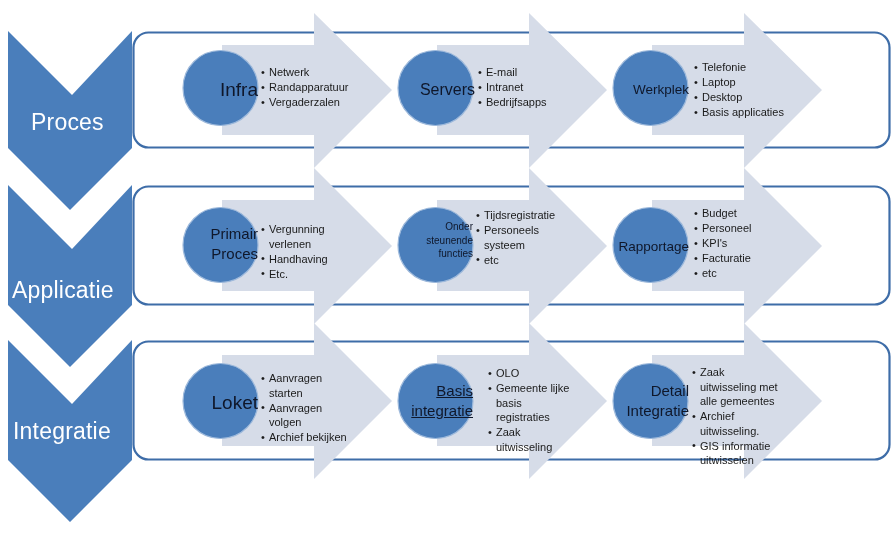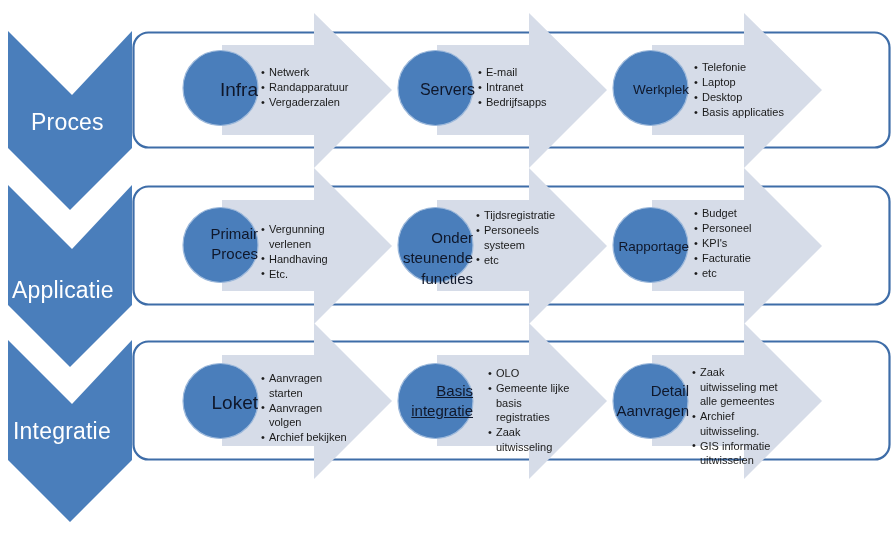--- a/index.html
+++ b/index.html
@@ -25,21 +25,21 @@
     position:absolute;
     color:#0f172a;
     text-align:right;
     line-height:1.35;
     white-space:pre-line;
     pointer-events:none;
   }
   .cl-1line{font-size:19px;}
   .cl-1line-sm{font-size:16px;}
   .cl-2line{font-size:15px;}
-  .cl-3line{font-size:15px;margin-top:8px;}
+  .cl-3line{font-size:10px;}
   .cl-rap{font-size:13.5px;}
 
   
   .bullets{
     position:absolute;
     margin:0;padding:0;
     list-style:none;
     color:#1a1a1a;
     font-size:11px;
     line-height:1.32;
@@ -145,21 +145,21 @@
       <li>Personeel</li>
       <li>KPI's</li>
       <li>Facturatie</li>
       <li>etc</li>
     </ul>
 
   <div class="circle-label cl-1line" style="left:183px;top:390px;width:75px;">Loket</div>
   <div class="circle-label cl-2line" style="left:399px;top:381px;width:74px;text-decoration:underline;">Basis
 integratie</div>
   <div class="circle-label cl-2line" style="left:613px;top:381px;width:76px;">Detail
-Aanvragen</div>
+Integratie</div>
 
   <ul class="bullets" style="left:261px;top:371px;width:92px;">
       <li>Aanvragen starten</li>
       <li>Aanvragen volgen</li>
       <li>Archief bekijken</li>
     </ul>
   <ul class="bullets" style="left:488px;top:366px;width:86px;">
       <li>OLO</li>
       <li>Gemeente lijke basis registraties</li>
       <li>Zaak uitwisseling</li>

